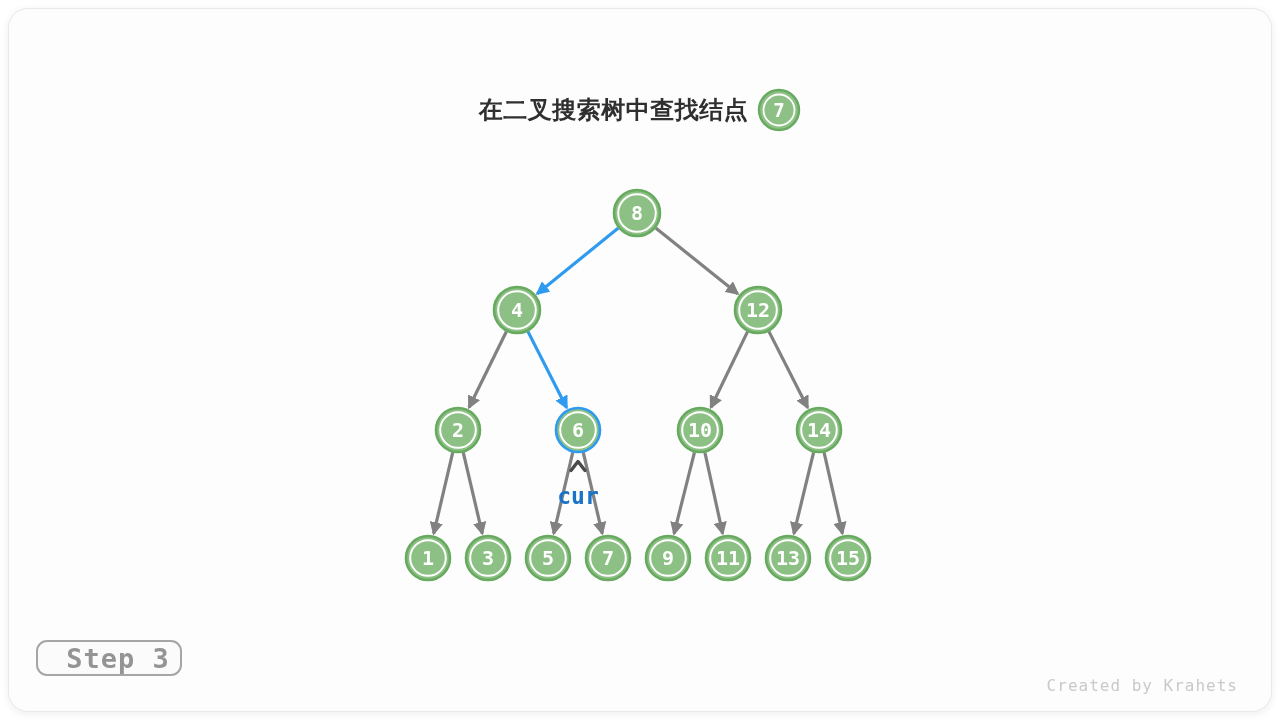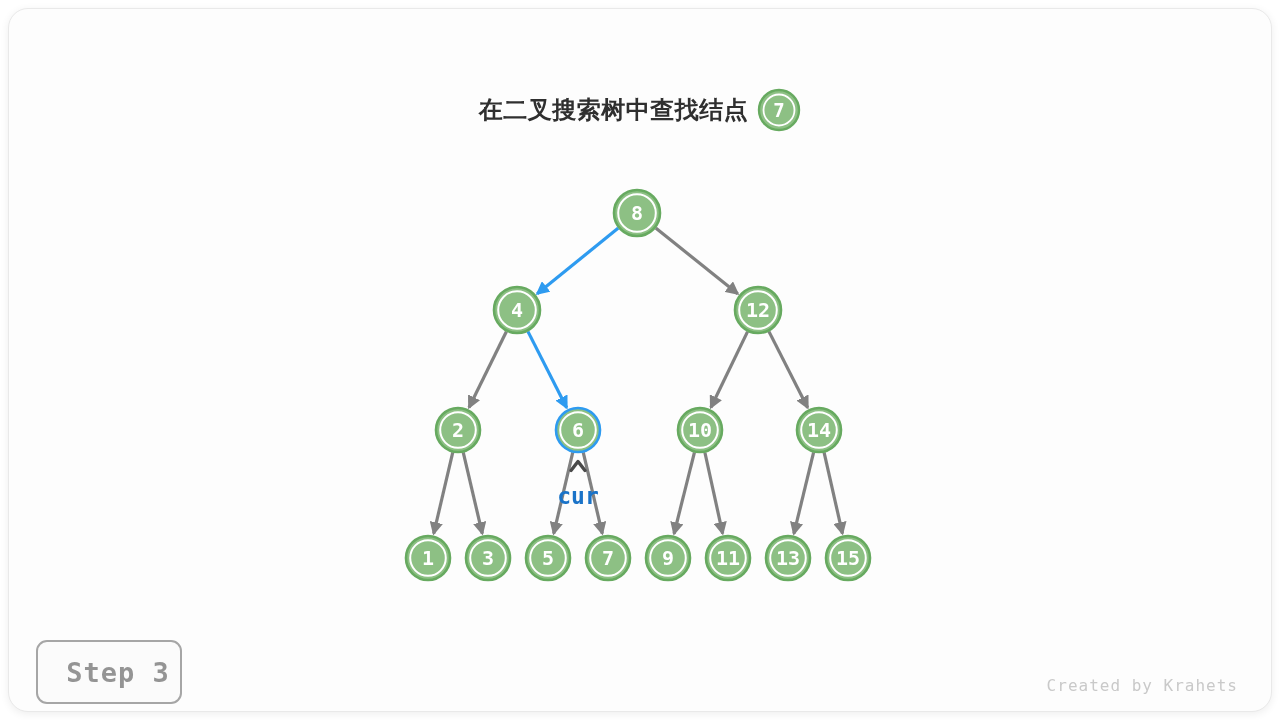--- a/index.html
+++ b/index.html
@@ -40,21 +40,21 @@
   #tree-svg{position:absolute;left:0;top:0;width:1280px;height:720px;}
   .node-text{
     fill:var(--node-text);font-family:"DejaVu Sans Mono",monospace;
     font-weight:bold;font-size:20px;text-anchor:middle;
   }
   .cur-label{
     fill:var(--cur-text);font-family:"DejaVu Sans Mono",monospace;
     font-weight:bold;font-size:23px;text-anchor:middle;
   }
   .step-button{
-    position:absolute;left:36px;top:640px;width:146px;height:64px;
+    position:absolute;left:36px;top:640px;width:146px;height:36px;
     background:var(--step-bg);
     border:2px solid var(--step-border);
     border-radius:11px;
     display:flex;align-items:center;justify-content:center;
     font-family:"DejaVu Sans Mono",monospace;font-weight:bold;
     font-size:27px;color:var(--step-text);letter-spacing:1px;
     box-sizing:border-box;
     padding-left:18px;
   }
   .watermark{

